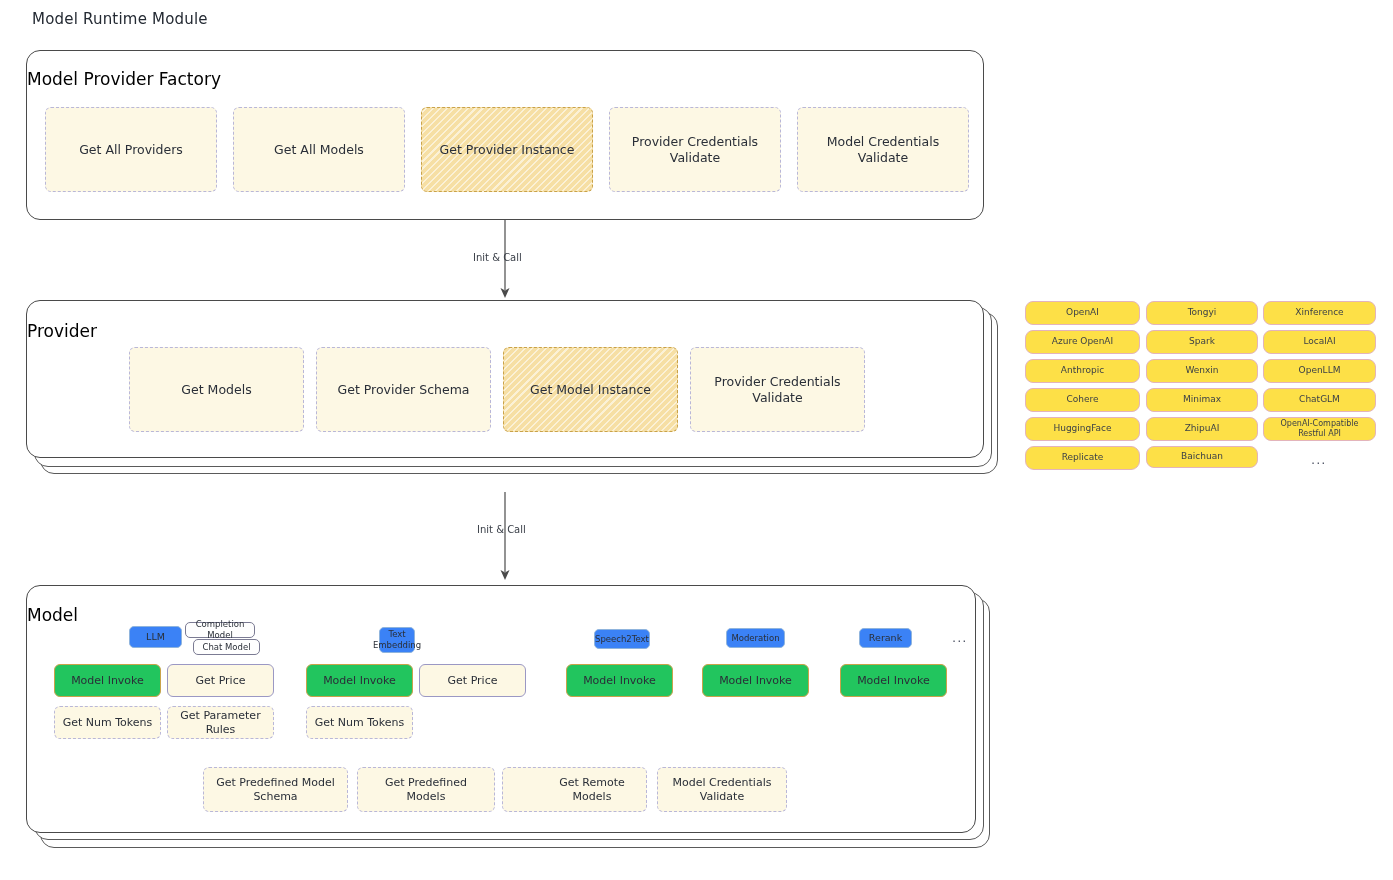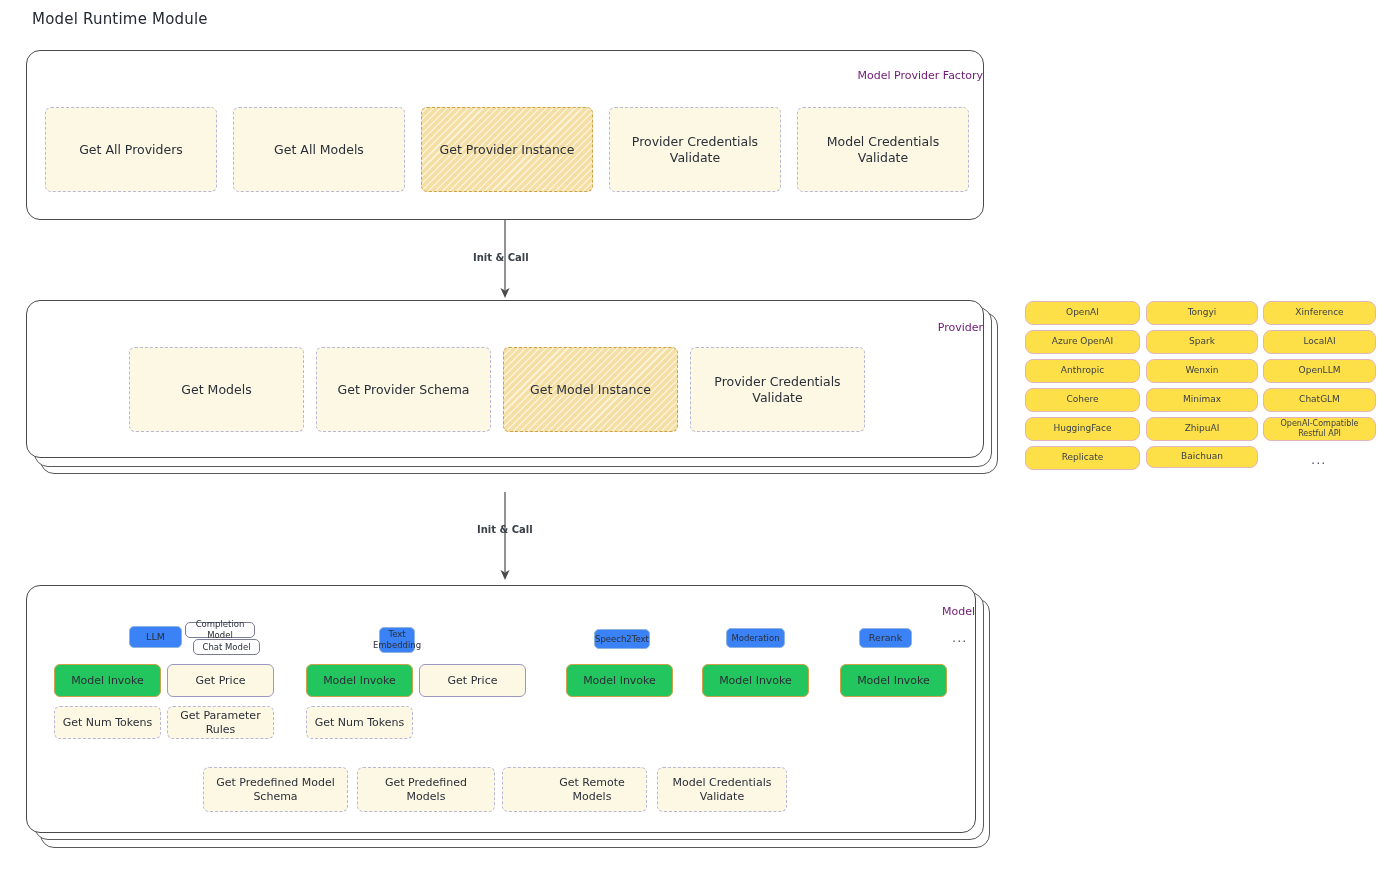--- a/index.html
+++ b/index.html
@@ -43,23 +43,23 @@
     border: 1.3px solid #5a5a5a;
     border-radius: 14px;
     background: #ffffff;
     box-sizing: border-box;
     z-index: 0;
   }
   .panel-title {
     position: absolute;
     left: 0;
     right: 0;
-    text-align: right;
-    font-size: 11px;
-    color: #701a75;
+    text-align: left;
+    font-size: 17px;
+    color: #000000;
   }
 
   
   .node {
     position: absolute;
     box-sizing: border-box;
     display: flex;
     align-items: center;
     justify-content: center;
     text-align: center;
@@ -120,21 +120,20 @@
   
   .arrow-svg {
     position: absolute;
     overflow: visible;
   }
   .arrow-label {
     position: absolute;
     font-size: 10px;
     color: #3b4049;
     white-space: nowrap;
-    font-weight: bold;
   }
   .ellipsis {
     position: absolute;
     font-size: 13px;
     color: #54596a;
     letter-spacing: 1px;
   }
 </style>
 </head>
 <body>
@@ -168,21 +167,21 @@
   <div class="node dashed-light" style="left:129px; top:347px; width:175px; height:85px; z-index:2;">Get Models</div>
   <div class="node dashed-light" style="left:316px; top:347px; width:175px; height:85px; z-index:2;">Get Provider Schema</div>
   <div class="node dashed-amber" style="left:503px; top:347px; width:175px; height:85px; z-index:2;">Get Model Instance</div>
   <div class="node dashed-light" style="left:690px; top:347px; width:175px; height:85px; z-index:2;">Provider Credentials Validate</div>
 
   <div class="node chip-pink" style="left:1025px; top:301px; width:115px; height:24px;">OpenAI</div>
   <div class="node chip-pink" style="left:1025px; top:330px; width:115px; height:24px;">Azure OpenAI</div>
   <div class="node chip-pink" style="left:1025px; top:359px; width:115px; height:24px;">Anthropic</div>
   <div class="node chip-pink" style="left:1025px; top:388px; width:115px; height:24px;">Cohere</div>
   <div class="node chip-pink" style="left:1025px; top:417px; width:115px; height:24px;">HuggingFace</div>
-  <div class="node chip-pink" style="left:1025px; top:446px; width:115px; height:24px;">Replicate</div>
+  <div class="node chip-pink" style="left:1025px; top:446px; width:115px; height:24px;border-radius:9px;">Replicate</div>
 
   <div class="node chip-pink" style="left:1146px; top:301px; width:112px; height:24px;">Tongyi</div>
   <div class="node chip-pink" style="left:1146px; top:330px; width:112px; height:24px;">Spark</div>
   <div class="node chip-pink" style="left:1146px; top:359px; width:112px; height:24px;">Wenxin</div>
   <div class="node chip-pink" style="left:1146px; top:388px; width:112px; height:24px;">Minimax</div>
   <div class="node chip-pink" style="left:1146px; top:417px; width:112px; height:24px;">ZhipuAI</div>
   <div class="node chip-pink" style="left:1146px; top:446px; width:112px; height:22px;">Baichuan</div>
 
   <div class="node chip-pink" style="left:1263px; top:301px; width:113px; height:24px;">Xinference</div>
   <div class="node chip-pink" style="left:1263px; top:330px; width:113px; height:24px;">LocalAI</div>

